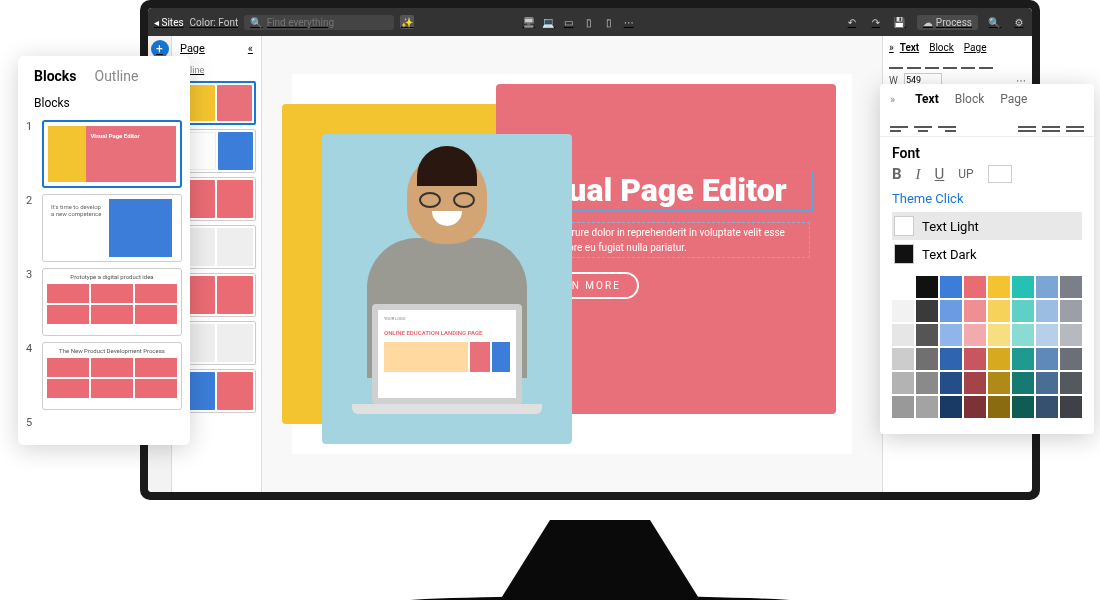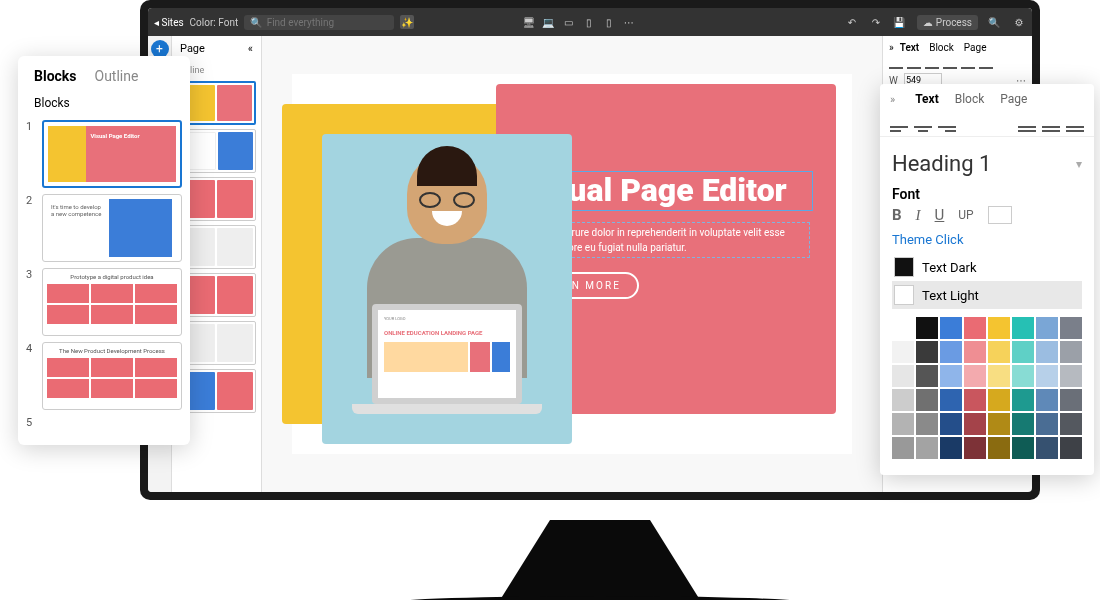--- a/index.html
+++ b/index.html
@@ -1,21 +1,21 @@
 <!DOCTYPE html>
 <html><head>
 <meta charset="utf-8">
 <style>
 * { box-sizing: border-box; margin: 0; padding: 0; font-family: -apple-system, BlinkMacSystemFont, "Segoe UI", Roboto, Arial, sans-serif; }
 body { background: #fff; width: 1100px; height: 600px; overflow: hidden; position: relative; }
 
 
 .monitor { position: absolute; left: 140px; top: 0; width: 920px; height: 520px; }
 .monitor-bezel { width: 900px; height: 500px; background: #1a1a1a; border-radius: 10px; padding: 8px; position: relative; }
-.monitor-screen { width: 100%; height: 100%; background: #fff; border-radius: 4px; overflow: hidden; position: relative; }
+.monitor-screen { width: 100%; height: 100%; background: #fff; border-radius: 4px; overflow: hidden; position: relative; text-decoration: underline; }
 .monitor-stand { position: absolute; bottom: -80px; left: 50%; transform: translateX(-50%); width: 200px; height: 80px; background: #0a0a0a; clip-path: polygon(25% 0, 75% 0, 100% 100%, 0 100%); }
 .monitor-base { position: absolute; bottom: -90px; left: 50%; transform: translateX(-50%); width: 420px; height: 14px; background: #0a0a0a; border-radius: 50%; }
 
 
 .topbar { height: 28px; background: #333; display: flex; align-items: center; color: #ccc; font-size: 10px; padding: 0 6px; gap: 6px; }
 .topbar .sites { color: #fff; font-size: 10px; }
 .topbar .crumb { color: #ccc; }
 .search { background: #444; border-radius: 3px; padding: 2px 6px; display: flex; align-items: center; gap: 4px; width: 150px; }
 .search input { background: transparent; border: none; color: #ccc; font-size: 10px; width: 100%; outline: none; }
 .topbar-icons { margin-left: auto; display: flex; gap: 10px; align-items: center; }
@@ -378,40 +378,36 @@
     <div class="al-ic">
         <span></span>
         <span></span>
       </div>
     <div class="al-ic">
         <span></span>
         <span></span>
       </div>
   </div>
   <div class="tp-body">
-    <div class="heading-sel">
-      <span>Heading 1</span>
-      <span style="color:#aaa;font-size:12px">▾</span>
-    </div>
     <div class="font-lbl">Font</div>
     <div class="style-row">
       <span class="b">B</span>
       <span class="i">I</span>
       <span class="u">U</span>
       <span class="up">UP</span>
       <span class="sw"></span>
     </div>
     <div class="theme-lbl">Theme Click</div>
+    <div class="theme-opt sel">
+        <span class="sw" style="background:#fff"></span>
+        <span>Text Light</span>
+      </div>
     <div class="theme-opt">
         <span class="sw" style="background:#111"></span>
         <span>Text Dark</span>
-      </div>
-    <div class="theme-opt sel">
-        <span class="sw" style="background:#fff"></span>
-        <span>Text Light</span>
       </div>
     <div class="palette" id="palette">
         <div style="background: rgb(255, 255, 255);"></div>
         <div style="background: rgb(17, 17, 17);"></div>
         <div style="background: rgb(59, 125, 216);"></div>
         <div style="background: rgb(234, 107, 115);"></div>
         <div style="background: rgb(244, 196, 48);"></div>
         <div style="background: rgb(38, 192, 180);"></div>
         <div style="background: rgb(122, 166, 214);"></div>
         <div style="background: rgb(122, 127, 138);"></div>

